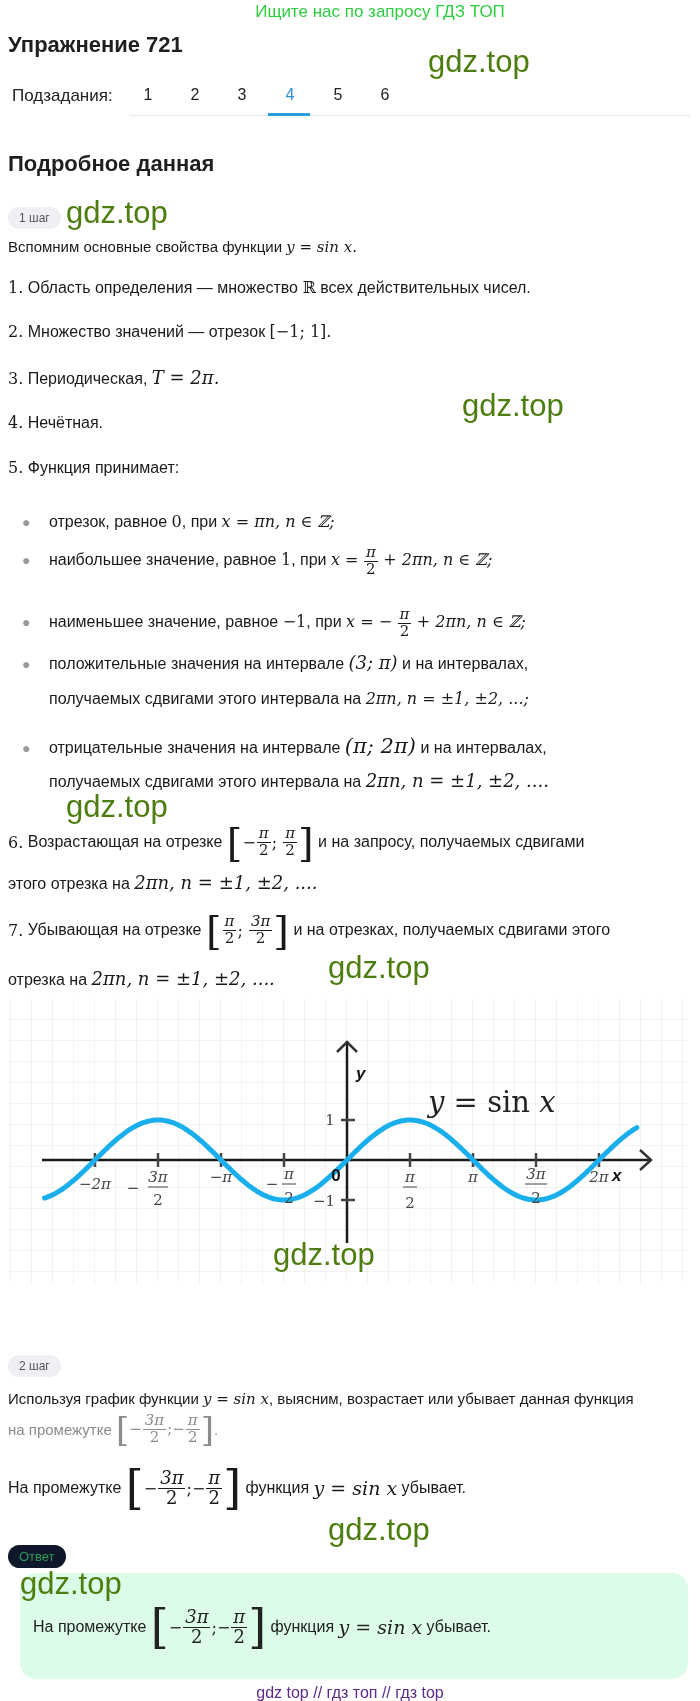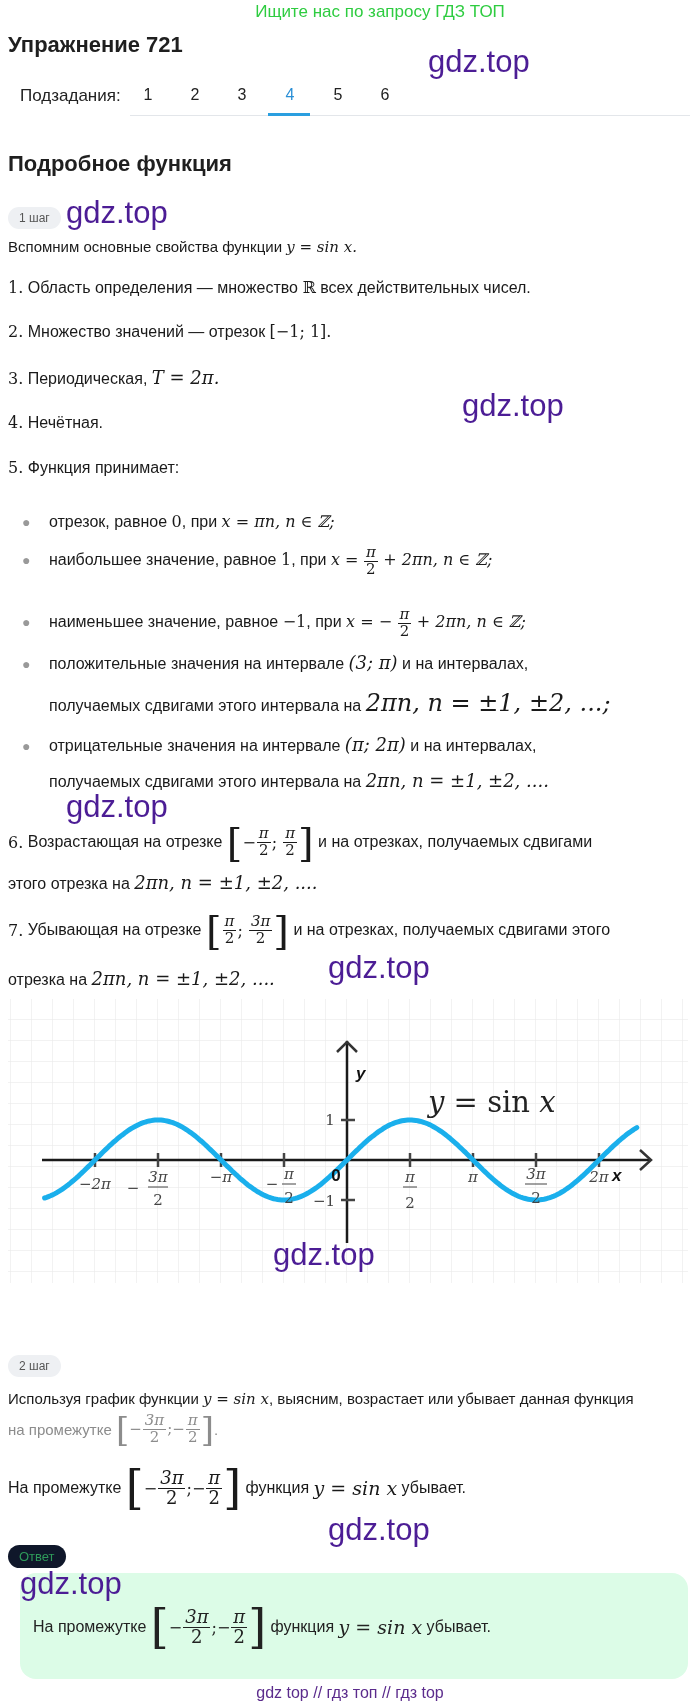--- a/index.html
+++ b/index.html
@@ -1,22 +1,22 @@
 <!DOCTYPE html>
 <html><head>
 <meta charset="utf-8">
 <style>
   html, body { margin:0; padding:0; background:#ffffff; }
   body { width:700px; height:1701px; position:relative; overflow:hidden;
          font-family:"Liberation Sans", sans-serif; color:#1a1a1a; }
   .abs { position:absolute; }
   .banner { top:2px; left:0; width:672px; text-align:center; color:#2ecc40; font-size:17px;margin-left:44px; }
   .title { top:32px; left:8px; font-size:22px; font-weight:bold; color:#1f1f1f; }
-  .wm { position:absolute; font-size:31px; color:#4c1d95; font-family:"Liberation Sans", sans-serif; }
-  .tabs-label { top:86px; left:20px; font-size:17px; color:#222; }
+  .wm { position:absolute; font-size:31px; color:#4d7c0f; font-family:"Liberation Sans", sans-serif; }
+  .tabs-label { top:86px; left:12px; font-size:17px; color:#222; }
   .tab { top:86px; font-size:16px; color:#222; width:36px; text-align:center; }
   .tab.active { color:#2a8fd6; }
   .tab-line { top:115px; left:130px; width:560px; height:1px; background:#e3e6ea; }
   .tab-underline { top:113px; left:268px; width:42px; height:3px; background:#2a9fe0; }
   .h2 { top:151px; left:8px; font-size:22px; font-weight:bold; color:#1f1f1f; }
   .badge { background:#eef0f3; color:#555; font-size:12px; border-radius:12px; padding:4px 11px; }
   .badge.green { background:#0f172a; color:#2e9a5a; font-size:13px; }
   .muted { color:#8c8c8c; }
   .p { font-size:16px; color:#1a1a1a; white-space:nowrap; }
   .m { font-family:"DejaVu Serif", serif; font-style:italic; }
@@ -39,21 +39,21 @@
 <div class="abs tabs-label">Подзадания:</div>
 <div class="abs tab" style="left:130px">1</div>
 <div class="abs tab" style="left:177px">2</div>
 <div class="abs tab" style="left:224px">3</div>
 <div class="abs tab active" style="left:272px">4</div>
 <div class="abs tab" style="left:320px">5</div>
 <div class="abs tab" style="left:367px">6</div>
 <div class="abs tab-line"></div>
 <div class="abs tab-underline"></div>
 
-<div class="abs h2">Подробное функция</div>
+<div class="abs h2">Подробное данная</div>
 
 <div class="abs badge" style="top:207px;left:8px;">1 шаг</div>
 <div class="wm" style="top:195px;left:66px;">gdz.top</div>
 
 <div class="abs p muted" style="top:238px;left:8px;font-size:15px;">
   <span>Вспомним основные свойства функции</span>
   <span class="m">y = sin x.</span>
 </div>
 
 <div class="abs p" style="top:278px;left:8px;">
@@ -111,26 +111,26 @@
   <span class="m">+ 2πn,  n ∈ ℤ;</span>
 </div>
 <div class="abs p" style="top:652px;left:22px;">
   <span class="bullet">●</span>
   <span>положительные значения на интервале</span>
   <span class="m" style="font-size:18px">(3;  π)</span>
   <span>и на интервалах,</span>
 </div>
 <div class="abs p" style="top:689px;left:49px;">
   <span>получаемых сдвигами этого интервала на</span>
-  <span class="m" style="font-size:24px">2πn,  n = ±1,  ±2, ...;</span>
+  <span class="m" style="font-size:16px">2πn,  n = ±1,  ±2, ...;</span>
 </div>
 <div class="abs p" style="top:734px;left:22px;">
   <span class="bullet">●</span>
   <span>отрицательные значения на интервале</span>
-  <span class="m" style="font-size:18px">(π;  2π)</span>
+  <span class="m" style="font-size:21px">(π;  2π)</span>
   <span>и на интервалах,</span>
 </div>
 <div class="abs p" style="top:770px;left:49px;">
   <span>получаемых сдвигами этого интервала на</span>
   <span class="m" style="font-size:18px">2πn,  n = ±1,  ±2, ....</span>
 </div>
 
 <div class="wm" style="top:789px;left:66px;">gdz.top</div>
 
 <div class="abs p" style="top:822px;left:8px;display:flex;align-items:center;">
@@ -141,21 +141,21 @@
   <span class="frac">
       <span class="num m">π</span>
       <span>2</span>
     </span>
   <span class="mr">;&nbsp;</span>
   <span class="frac">
       <span class="num m">π</span>
       <span>2</span>
     </span>
   <span class="brk">]</span>&nbsp;
-  <span>и на отрезках, получаемых сдвигами</span>
+  <span>и на запросу, получаемых сдвигами</span>
 </div>
 <div class="abs p" style="top:872px;left:8px;">
   <span>этого отрезка на</span>
   <span class="m" style="font-size:18px">2πn,  n = ±1,  ±2, ....</span>
 </div>
 
 <div class="abs p" style="top:910px;left:8px;display:flex;align-items:center;">
   <span class="mr">7.</span>&nbsp;
   <span>Убывающая на отрезке</span>&nbsp;
   <span class="brk">[</span>

